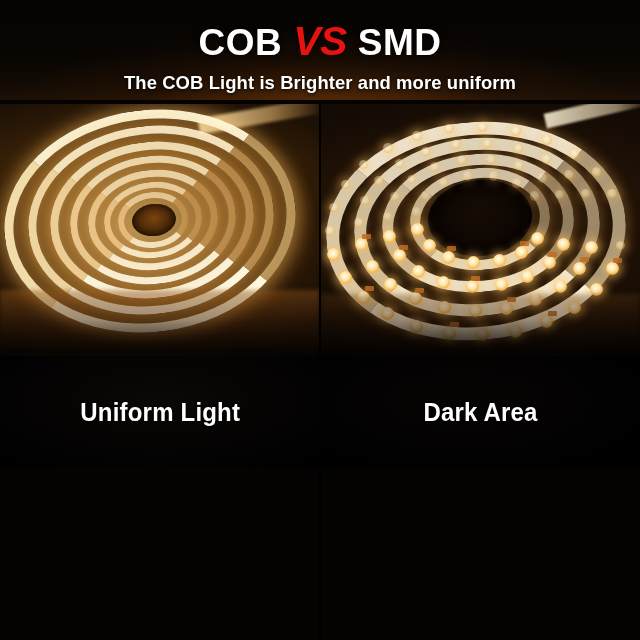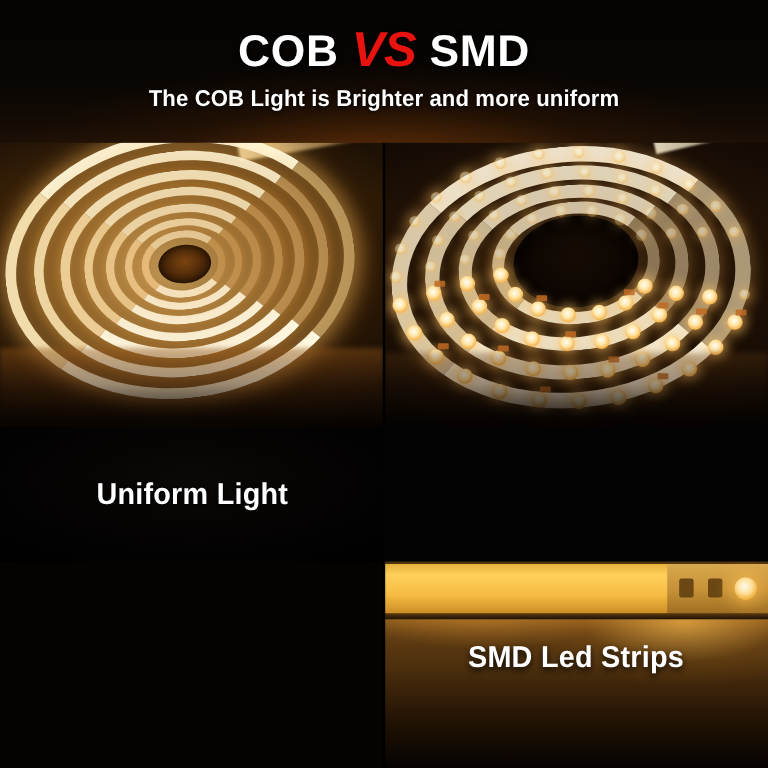--- a/index.html
+++ b/index.html
@@ -14,21 +14,21 @@
     overflow: hidden;
     background: #050302;
     font-family: "Liberation Sans", sans-serif;
     -webkit-font-smoothing: antialiased;
   }
 
   
   .header {
     position: absolute;
     left: 0; top: 0;
-    width: 640px; height: 119px;
+    width: 640px; height: 100px;
     background:
       radial-gradient(ellipse 420px 120px at 50% 118%, rgba(120,58,8,0.80) 0%, rgba(55,25,4,0.35) 45%, rgba(0,0,0,0) 75%),
       linear-gradient(180deg, #060402 0%, #080503 55%, #130b04 85%, #1d1006 100%);
     z-index: 6;
   }
   .title-row {
     position: absolute;
     left: 0; top: 18px;
     width: 640px;
     text-align: center;
@@ -515,33 +515,24 @@
         <div class="smd-floor"></div>
       </div>
     </div>
   </div>
   <div class="divider-v"></div>
 
   <div class="mid-band">
     <div class="mid-half left">
       <span class="mid-label">Uniform Light</span>
     </div>
-  </div>
-
-  <div class="strip-row">
-
-
-    <div class="strip-half right">
-      <div class="smd-deskwood"></div>
-      <div class="smd-bar"></div>
-      <div class="smd-exposed">
-        <div class="smd-chip" style="left:10px;"></div>
-        <div class="smd-chip" style="left:34px;"></div>
-        <div class="smd-dot" style="left:56px;"></div>
-
-      </div>
-      <div class="smd-bar-edge"></div>
-      <div class="strip-caption">SMD Led Strips</div>
+    <div class="mid-half right">
+      <span class="mid-label">Dark Area</span>
     </div>
   </div>
+
+  <div class="strip-row">
+
+
+  </div>
   <div class="divider-v2"></div>
 
 </div>
 
 </body></html>

